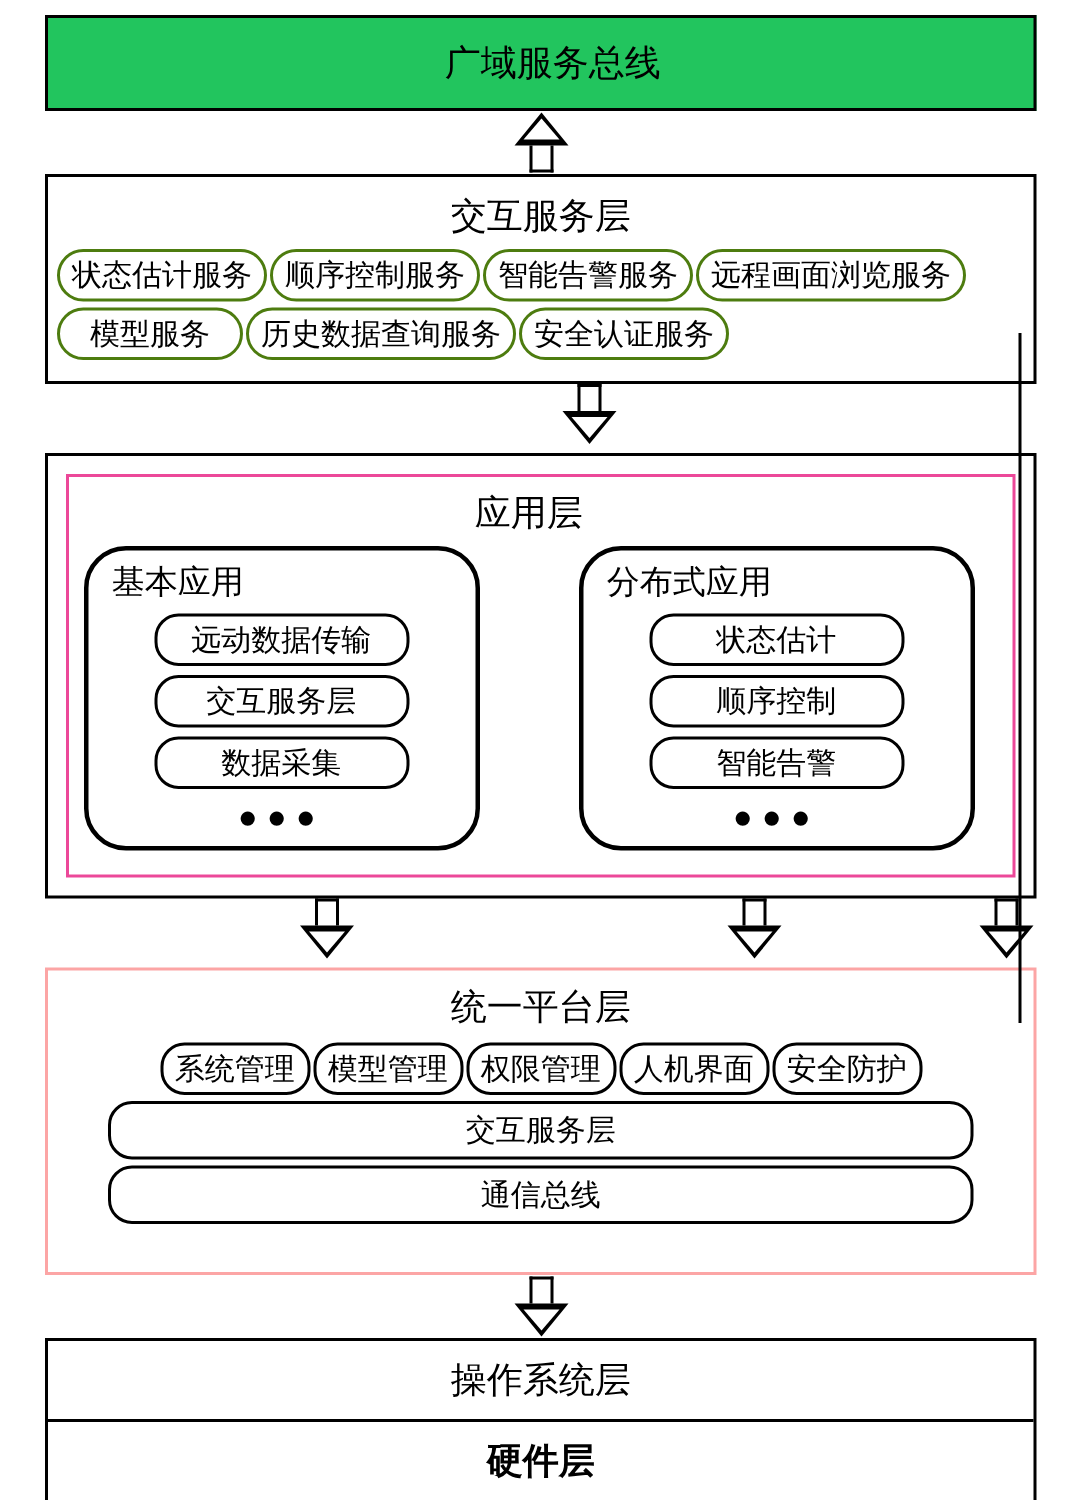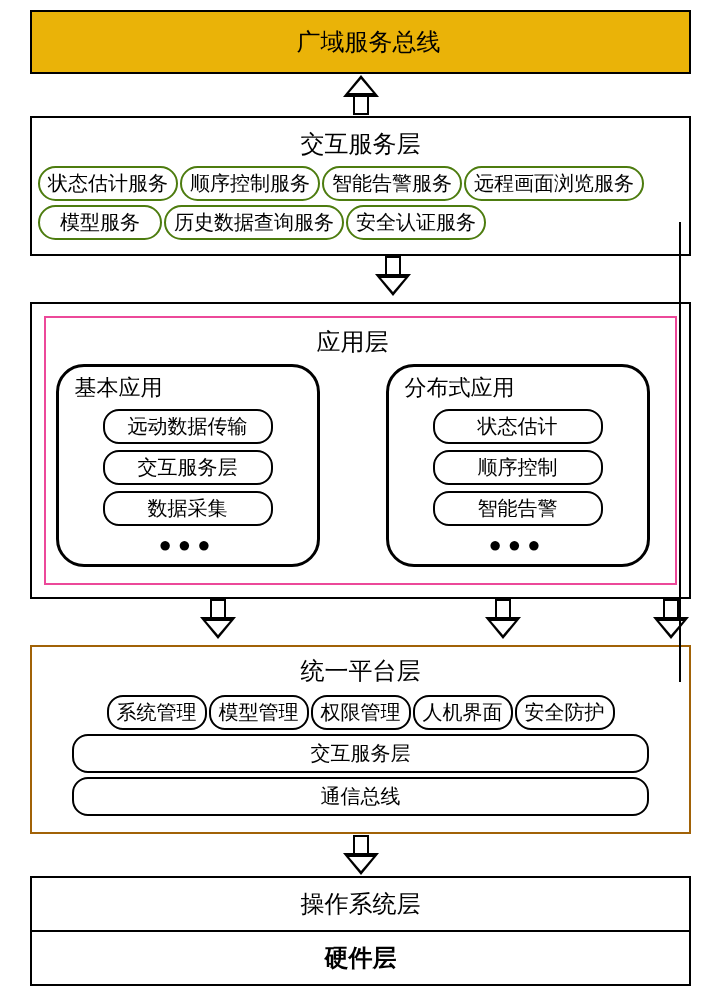--- a/index.html
+++ b/index.html
@@ -6,21 +6,21 @@
   body {
     background: #fff;
     font-family: "SimSun", "Microsoft YaHei", sans-serif;
     width: 721px;
     height: 1000px;
     position: relative;
     padding: 10px 30px;
   }
   .layer-box {
     border: 2px solid #000;
-    background: #eab308;
+    background: #22c55e;
     width: 100%;
     padding-left: 16px;
   }
   .title-center {
     text-align: center;
     font-size: 24px;
     padding: 14px 0;
   }
   .arrow-col {
     display: flex;
@@ -154,22 +154,22 @@
   }
 
   
   .arrow-strip2 {
     position: relative;
     height: 46px;
   }
 
   
   .platform {
-    border: 2px solid #a16207;
-    padding: 6px 40px 12px 40px;
+    border: 2px solid #fca5a5;
+    padding: 6px 40px 28px 40px;
   }
   .platform-title {
     text-align: center;
     font-size: 24px;
     padding: 2px 0 8px 0;
   }
   .plat-row { display: flex; gap: 2px; justify-content: center; margin-bottom: 4px; }
   .plat-pill {
     border: 2px solid #000;
     border-radius: 16px;

